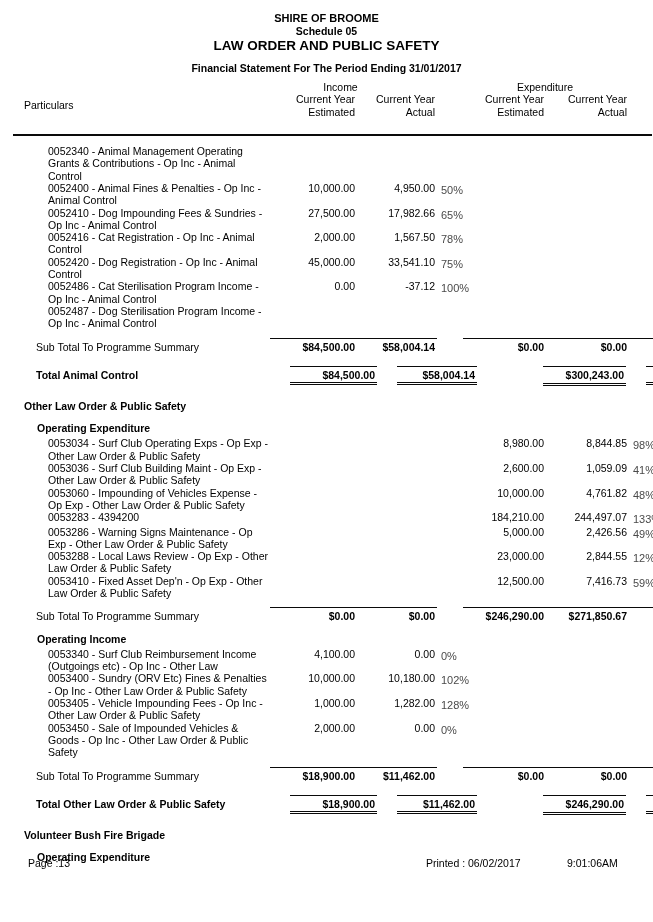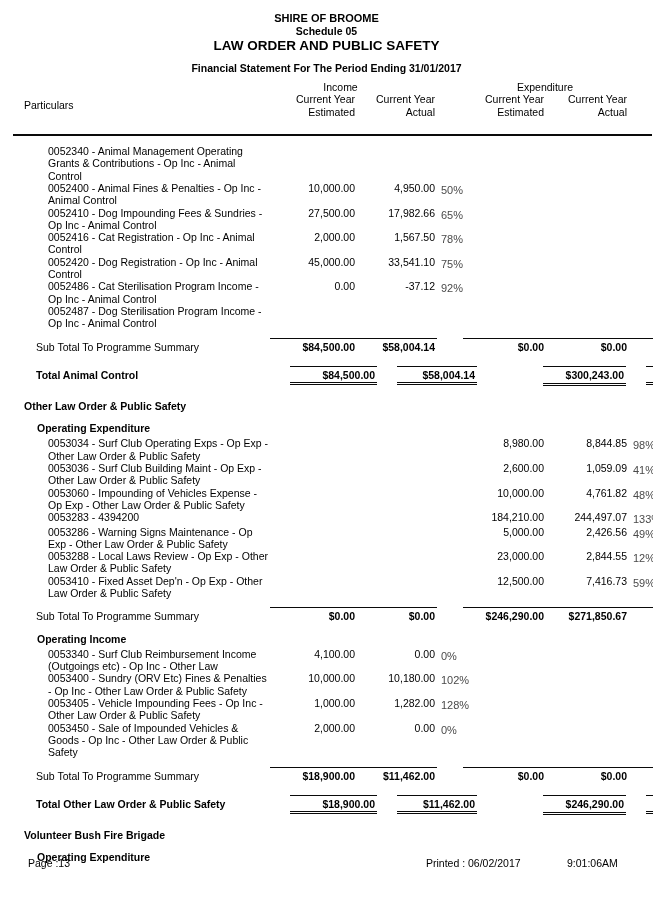--- a/index.html
+++ b/index.html
@@ -151,21 +151,21 @@
         <div class="cell c2 num">33,541.10</div>
         <div class="cell c3 pct">75%</div>
         <div class="cell c4 num"></div>
         <div class="cell c5 num"></div>
         <div class="cell c6 pct"></div>
       </div>
       <div class="row detail">
         <div class="cell c0 label">0052486 - Cat Sterilisation Program Income - Op Inc - Animal Control</div>
         <div class="cell c1 num">0.00</div>
         <div class="cell c2 num">-37.12</div>
-        <div class="cell c3 pct">92%</div>
+        <div class="cell c3 pct">100%</div>
         <div class="cell c4 num"></div>
         <div class="cell c5 num"></div>
         <div class="cell c6 pct"></div>
       </div>
       <div class="row detail">
         <div class="cell c0 label">0052487 - Dog Sterilisation Program Income - Op Inc - Animal Control</div>
         <div class="cell c1 num"></div>
         <div class="cell c2 num"></div>
         <div class="cell c3 pct"></div>
         <div class="cell c4 num"></div>

